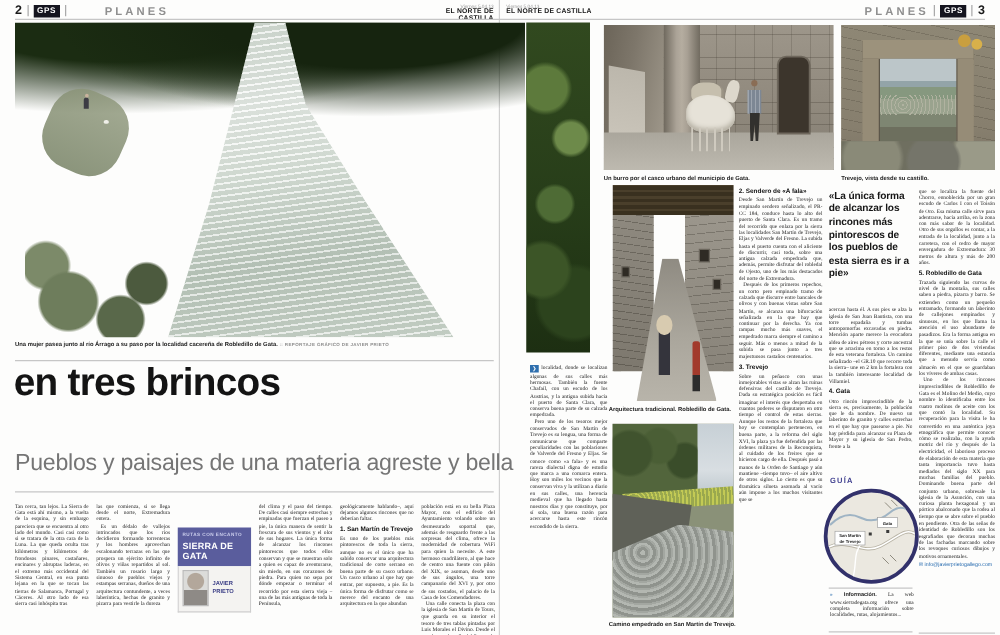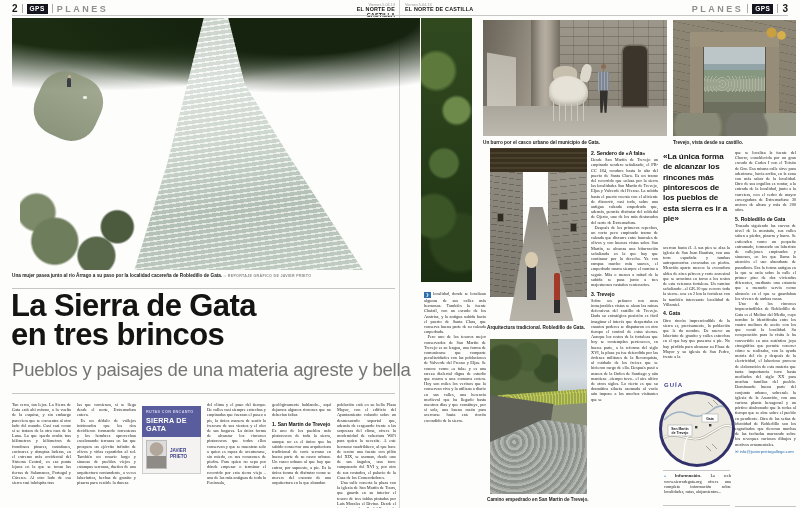--- a/index.html
+++ b/index.html
@@ -3,21 +3,21 @@
 <meta charset="utf-8">
 <style>
   html,body{margin:0;padding:0;background:#e9e9e9;}
   #spread{position:relative;width:800px;height:508px;background:#fdfdfc;margin:0 auto;
           font-family:"Liberation Sans",sans-serif;overflow:hidden;}
   
   .mast{position:absolute;top:3px;height:11px;display:flex;align-items:center;gap:4px;}
   .pnum{font-weight:bold;font-size:10px;color:#1a1a1a;}
   .vsep{width:1px;height:9px;background:#aaa;}
   .gpsbox{background:#15151f;color:#fff;font-weight:bold;font-size:6.5px;padding:1.5px 3px;letter-spacing:.5px;}
-  .plab{font-size:9px;color:#8f8f8f;letter-spacing:2.5px;font-weight:bold;}
+  .plab{font-size:9px;color:#8f8f8f;letter-spacing:2.5px;font-weight:bold;margin-left:27px;}
   .brand{position:absolute;top:3px;line-height:1.1;}
   .brand .bdate{font-size:3.8px;color:#999;}
   .brand .bname{font-size:5.4px;font-weight:bold;color:#161616;letter-spacing:.2px;}
   .rule{position:absolute;background:#c6c6c6;}
   .foldline{position:absolute;left:399px;top:0;width:1px;height:508px;
             background:linear-gradient(to right,#d2d2d2,#bdbdbd);opacity:.8;}
   
   .photo{position:absolute;overflow:hidden;}
   .caption{position:absolute;font-size:4.7px;font-weight:bold;color:#1c1c1c;line-height:1.25;}
   .credit{font-size:3.6px;font-weight:bold;color:#8c8c8c;letter-spacing:.3px;}
@@ -128,21 +128,21 @@
   .bodytext{font-family:"Liberation Serif",serif;font-size:4.35px;line-height:1.2;color:#1d1d1d;
             text-align:justify;overflow:hidden;}
   .bodytext p{margin:0;}
   .bodytext p + p{text-indent:3.5px;}
   .sechead{font-family:"Liberation Sans",sans-serif;font-weight:bold;font-size:5.1px;margin:3.5px 0 1px;color:#111;}
   .cols{position:absolute;left:12px;top:402px;width:384px;height:106px;display:flex;gap:6px;}
   .cols .col{flex:1 1 0;overflow:hidden;}
   .jumpbox{display:inline-block;width:7px;height:6px;background:#2e6fae;color:#fff;
            font-size:4px;line-height:6px;text-align:center;vertical-align:-1px;font-family:"DejaVu Sans",sans-serif;}
   
-  .bylinebox{margin-top:4px;width:100%;}
+  .bylinebox{margin-top:20px;width:100%;}
   .bb-top{background:#5a5d9d;padding:4px 4px 5px;}
   .bb-kicker{font-size:3.7px;font-weight:bold;color:#cdd0ee;letter-spacing:.4px;margin-bottom:3px;}
   .bb-title{font-size:7.2px;font-weight:bold;color:#fff;line-height:1.05;letter-spacing:.2px;}
   .bb-bottom{background:#f4f3f1;border:.5px solid #cfcfcf;border-top:none;display:flex;gap:3px;padding:3px;height:30px;}
   .bb-photo{width:19px;height:27px;flex:none;background:
      radial-gradient(circle at 50% 30%,#b3a79b 0 30%,transparent 34%),
      linear-gradient(180deg,#dcdcda 0 55%,#8e8a86 55% 100%);border:.5px solid #bbb;}
   .bb-name{font-size:4.6px;font-weight:bold;color:#3f4288;line-height:1.2;padding-top:8px;}
   
   .pullquote{font-weight:bold;font-size:8.1px;line-height:1.28;color:#161616;letter-spacing:-.1px;margin-bottom:20px;}
@@ -200,21 +200,20 @@
   <div class="photo foliage" style="left:421px;top:18px;width:51px;height:264px;"></div>
 
   <div class="caption" style="left:12px;top:273px;width:404px;">
     <span>Una mujer pasea junto al río Árrago a su paso por la localidad cacereña de Robledillo de Gata.</span>
     <span class="credit">:: REPORTAJE GRÁFICO DE JAVIER PRIETO</span>
   </div>
 
   <div class="rule" style="left:12px;top:288px;width:383px;height:.6px;"></div>
 
   <div class="headline">
-    <div>La Sierra de Gata</div>
     <div>en tres brincos</div>
   </div>
   <div class="subhead">Pueblos y paisajes de una materia agreste y bella</div>
   <div class="rule" style="left:12px;top:393px;width:383px;height:.6px;"></div>
 
   <div class="cols">
     <div class="col bodytext">
       <p>Tan cerca, tan lejos. La Sierra de Gata está ahí mismo, a la vuelta de la esquina, y sin embargo pareciera que se encuentra al otro lado del mundo. Casi casi como si se tratara de la otra cara de la Luna. La que queda oculta tras kilómetros y kilómetros de frondosos pinares, castañares, encinares y abruptas laderas, en el extremo más occidental del Sistema Central, en esa punta lejana en la que se tocan las tierras de Salamanca, Portugal y Cáceres. Al otro lado de esa sierra casi inhóspita tras</p>
     </div>
     <div class="col bodytext">

